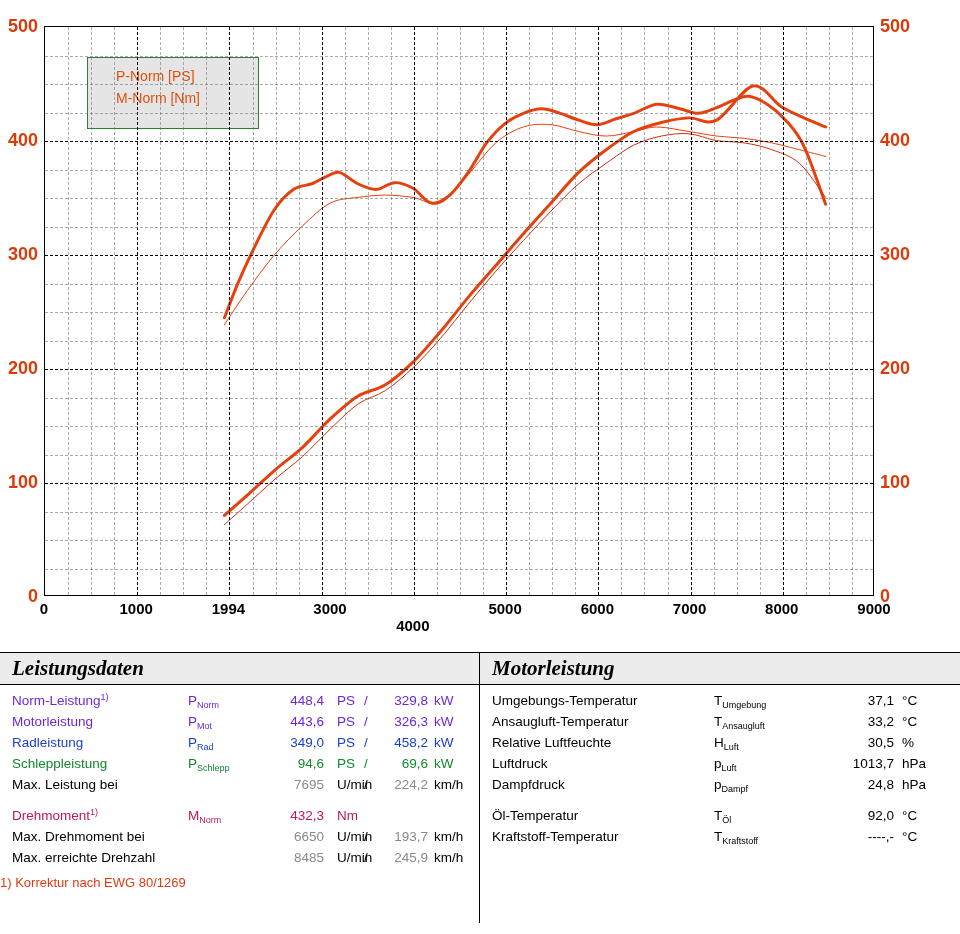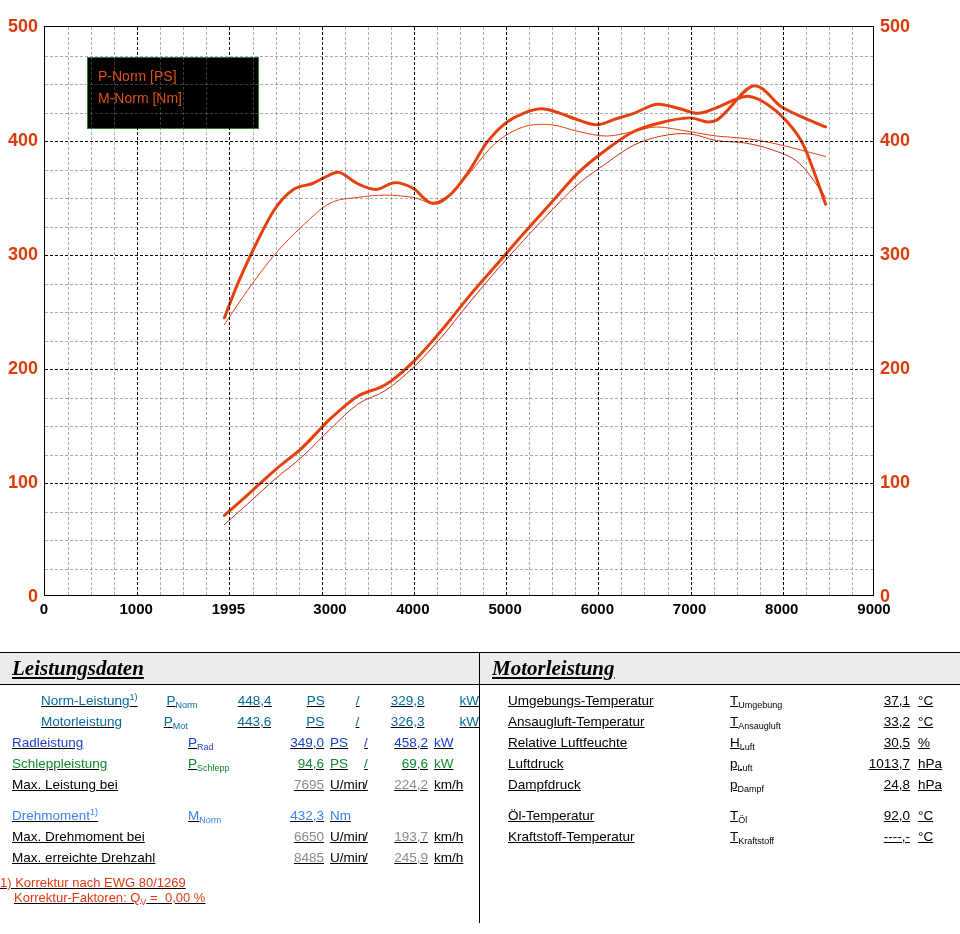--- a/index.html
+++ b/index.html
@@ -72,42 +72,41 @@
     text-align: right;
     font-size: 14px;
     font-weight: 700;
     color: #000;
   }
   #legend-box {
     position: absolute;
     left: 42px; top: 30px;
     width: 172px; height: 72px;
     border: 1px solid #2e7d32;
-    background: #000000;
-    padding: 8px 10px;
+    background: #e5e5e5;
+    padding: 8px 28px;
   }
   #legend-box div {
     font-size: 14px;
     color: #e1500f;
     line-height: 1.55;
   }
   #curves { position:absolute; left:0; top:0; width:100%; height:100%; }
 
   
   #tables {
     position: absolute;
     left: 0; top: 652px;
     width: 960px; height: 282px;
     border-top: 1px solid #000;
   }
   .panel {
     position: absolute;
     top: 0;
     height: 270px;
-    text-decoration: underline;
   }
   #panel-left { left: 0; width: 479px; }
   #panel-right { left: 479px; width: 481px; border-left: 1px solid #000; }
   .panel-head {
     height: 32px;
     background: #ececec;
     border-bottom: 1px solid #000;
     display: flex;
     align-items: center;
     padding-left: 12px;
@@ -123,37 +122,37 @@
   .row {
     display: flex;
     align-items: baseline;
     height: 21px;
     font-size: 13.5px;
     white-space: nowrap;
   }
   .row .lbl { width: 176px; }
   .row .sym { width: 84px; }
   .row .val { width: 52px; text-align: right; }
-  .row .unit { width: 34px; padding-left: 6px; }
+  .row .unit { width: 34px; padding-left: 13px; }
   .row .slash { width: 16px; text-align:center; }
   .row .val2 { width: 54px; text-align: right; }
   .row .unit2 { width: 36px; padding-left: 6px; }
-  .c-red { color: #0369a1; margin-left: 29px; }
+  .c-red { color: #6d28d9; }
   .c-blue { color: #1a3fd0; }
   .c-green { color: #12892c; }
-  .c-orange { color: #3b82f6; }
+  .c-orange { color: #be185d; }
   .c-gray { color: #8a8a8a; }
   .c-black { color: #000; }
   sub { font-size: 9px; vertical-align: baseline; position: relative; top: 3px; }
   sup { font-size: 9px; vertical-align: baseline; position: relative; top: -5px; }
   .note { font-size: 13px; margin-top: 4px; }
   .note .l1 { color: #e03a12; }
   .note .l2 { color: #e03a12; padding-left: 14px; }
   
-  .rrow { display:flex; align-items:baseline; height:21px; font-size:13.5px; white-space:nowrap;justify-content:flex-end;}
+  .rrow { display:flex; align-items:baseline; height:21px; font-size:13.5px; white-space:nowrap;}
   .rrow .lbl { width: 222px; }
   .rrow .sym { width: 118px; }
   .rrow .val { width: 62px; text-align: right; }
   .rrow .unit { width: 50px; padding-left: 8px; }
   .spacer { height: 10px; }
 </style>
 </head>
 <body>
 
 <div id="chart-wrap">
@@ -238,23 +237,23 @@
       <div class="gridh minor" style="top: 142.5px;"></div>
       <div class="gridh" style="top: 114px;"></div>
       <div class="gridh minor" style="top: 85.5px;"></div>
       <div class="gridh minor" style="top: 57px;"></div>
       <div class="gridh minor" style="top: 28.5px;"></div>
     </div>
 
   <div id="xlabels">
       <div class="xtick" style="left: 0px;">0</div>
       <div class="xtick" style="left: 92.2222px;">1000</div>
-      <div class="xtick" style="left: 184.444px;">1995</div>
+      <div class="xtick" style="left: 184.444px;">1994</div>
       <div class="xtick" style="left: 286px;">3000</div>
-      <div class="xtick" style="left: 368.889px;">4000</div>
+      <div class="xtick" style="left: 368.889px; margin-top: 17px;">4000</div>
       <div class="xtick" style="left: 461.111px;">5000</div>
       <div class="xtick" style="left: 553.333px;">6000</div>
       <div class="xtick" style="left: 645.556px;">7000</div>
       <div class="xtick" style="left: 737.778px;">8000</div>
       <div class="xtick" style="left: 830px;">9000</div>
     </div>
 </div>
 
 <div id="tables">
 
@@ -332,23 +331,20 @@
           <div class="sym c-black"></div>
           <div class="val c-gray">8485</div>
           <div class="unit c-black">U/min</div>
           <div class="slash c-black">/</div>
           <div class="val2 c-gray">245,9</div>
           <div class="unit2 c-black">km/h</div>
         </div>
       </div>
     <div class="note">
       <div class="l1">1) Korrektur nach EWG 80/1269</div>
-      <div class="l2">
-        <span>Korrektur-Faktoren: Q</span><sub>V</sub><span> =</span>&nbsp;&nbsp;<span>0,00 %</span>
-      </div>
     </div>
   </div>
 
   <div class="panel" id="panel-right">
     <div class="panel-head">
       <span>Motorleistung</span>
     </div>
     <div class="rows" id="env-rows">
         <div class="rrow">
           <div class="lbl">Umgebungs-Temperatur</div>

